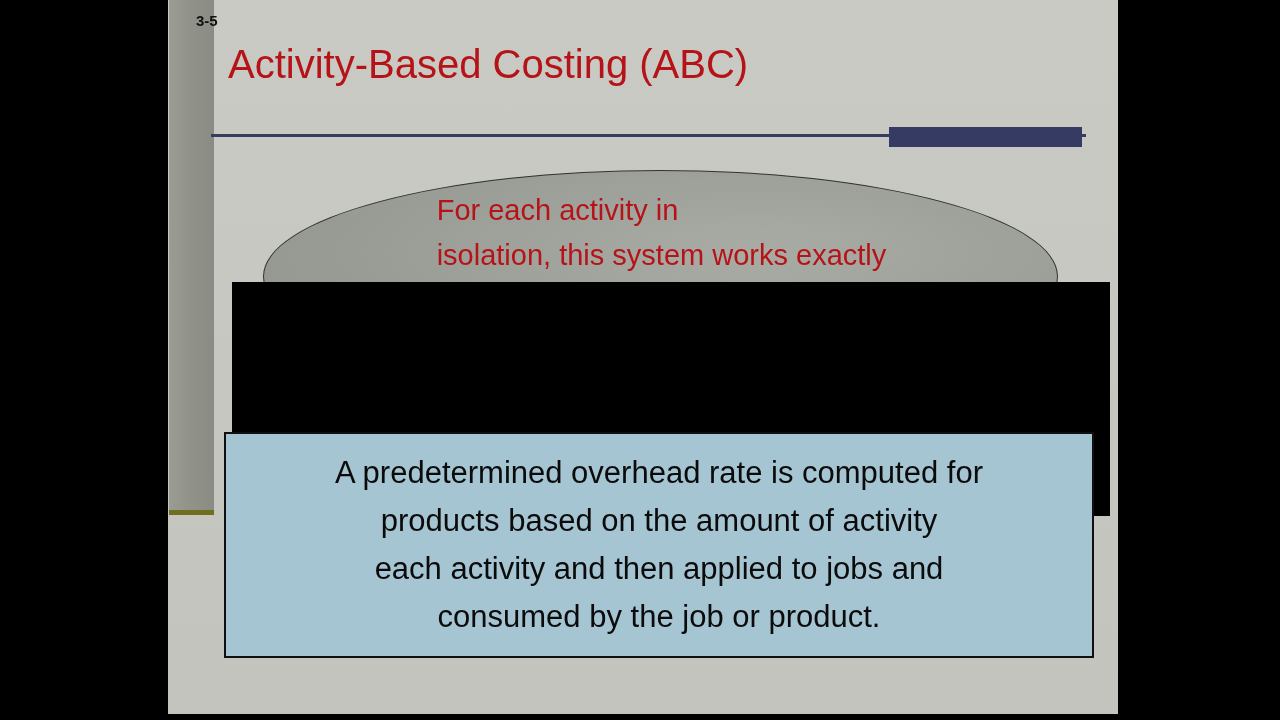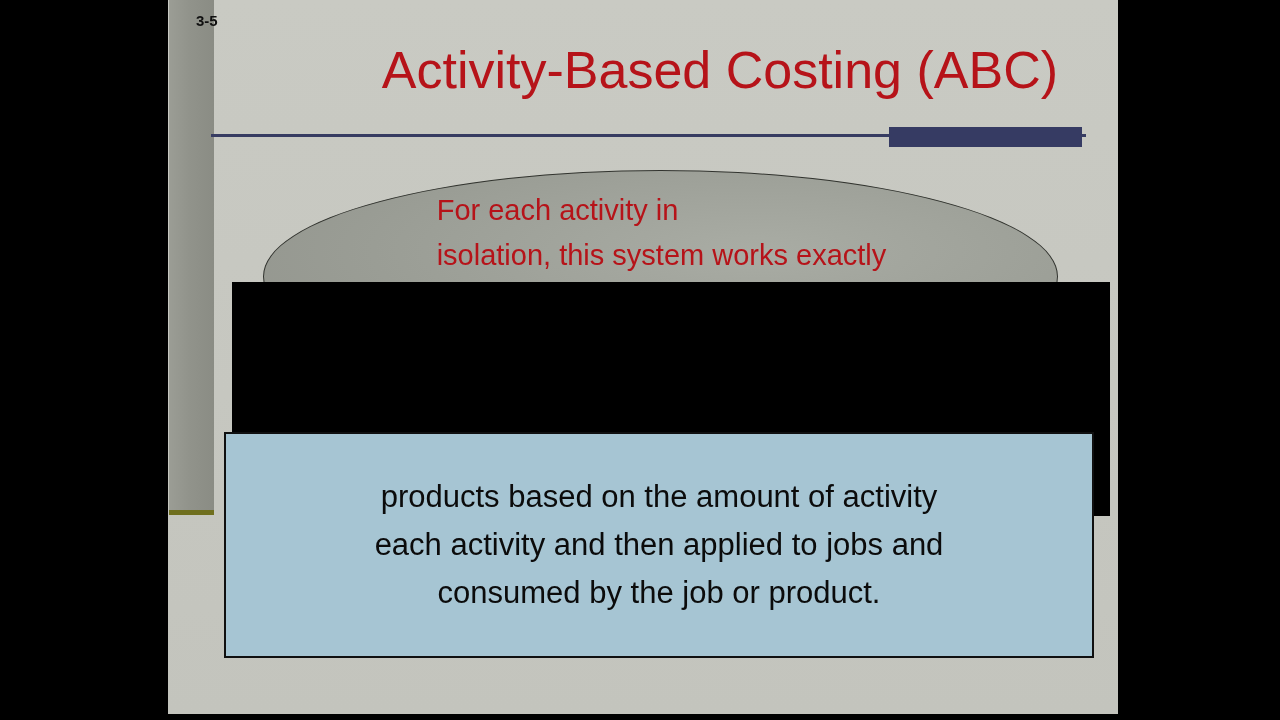--- a/index.html
+++ b/index.html
@@ -62,22 +62,22 @@
     letter-spacing: 0px;
     line-height: 1;
   }
 
   
   #title {
     position: absolute;
     left: 60px;
     top: 43px;
     width: 830px;
-    text-align: right;
-    font-size: 52px;
+    text-align: left;
+    font-size: 40px;
     color: #b61319;
     line-height: 1.05;
     white-space: nowrap;
   }
 
   
   #title-rule {
     position: absolute;
     left: 43px;
     top: 134px;
@@ -177,20 +177,21 @@
           <span class="nowrap-line">like the job-order costing system</span>
           <span class="nowrap-line">described in Chapter 2.</span>
         </div>
       </div>
     </div>
 
     <div id="blue-box-shadow"></div>
 
     <div id="blue-box">
       <div id="blue-box-text">
+        <span class="nowrap-line">A predetermined overhead rate is computed for</span>
         <span class="nowrap-line">products based on the amount of activity</span>
         <span class="nowrap-line">each activity and then applied to jobs and</span>
         <span class="nowrap-line">consumed by the job or product.</span>
       </div>
     </div>
 
   </div>
 
   <div style="position:absolute;left:0;top:0;width:160px;height:720px;background:#000;"></div>
   <div style="position:absolute;left:1118px;top:0;width:162px;height:720px;background:#000;"></div>

